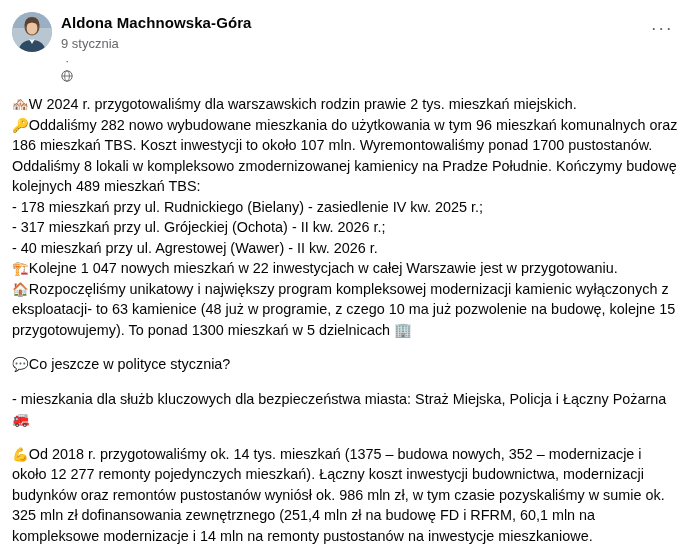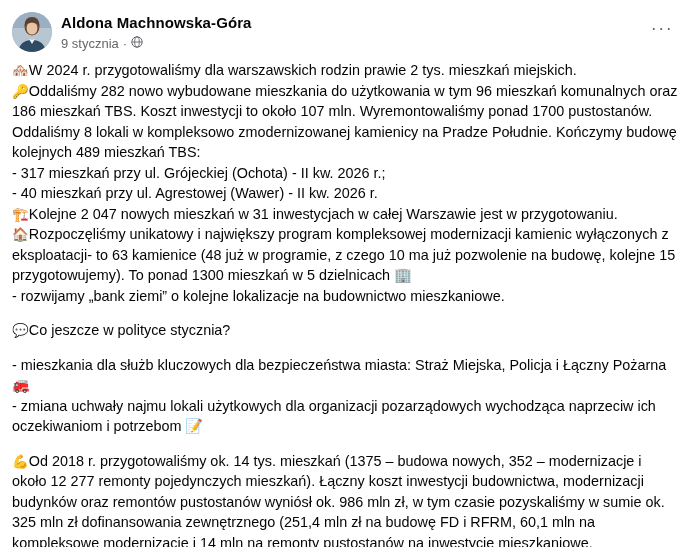--- a/index.html
+++ b/index.html
@@ -49,20 +49,21 @@
     line-height: 19px;
     letter-spacing: 0.1px;
   }
   .meta {
     font-size: 13px;
     color: #65676b;
     line-height: 17px;
     margin-top: 3px;
     display: flex;
     align-items: flex-start;
+    flex-direction: column;
   }
   .meta .dot {
     margin: 0 4px;
     font-size: 13px;
     color: #65676b;
   }
   .globe-icon {
     display: inline-block;
     vertical-align: middle;
   }
@@ -139,27 +140,26 @@
       </div>
     </div>
     <div class="more-btn">
       <span>···</span>
     </div>
   </div>
 
   <div class="post-body">
     <p><span class="emoji">🏘️</span><span>W 2024 r. przygotowaliśmy dla warszawskich rodzin prawie 2 tys. mieszkań miejskich.</span></p>
     <p><span class="emoji">🔑</span><span>Oddaliśmy 282 nowo wybudowane mieszkania do użytkowania w tym 96 mieszkań komunalnych oraz 186 mieszkań TBS. Koszt inwestycji to około 107 mln. Wyremontowaliśmy ponad 1700 pustostanów. Oddaliśmy 8 lokali w kompleksowo zmodernizowanej kamienicy na Pradze Południe. Kończymy budowę kolejnych 489 mieszkań TBS:</span></p>
+    <p><span>- 178 mieszkań przy ul. Rudnickiego (Bielany) - zasiedlenie IV kw. 2025 r.;</span></p>
     <p><span>- 317 mieszkań przy ul. Grójeckiej (Ochota) - II kw. 2026 r.;</span></p>
     <p><span>- 40 mieszkań przy ul. Agrestowej (Wawer) - II kw. 2026 r.</span></p>
-    <p><span class="emoji">🏗️</span><span>Kolejne 2 047 nowych mieszkań w 31 inwestycjach w całej Warszawie jest w przygotowaniu.</span></p>
+    <p><span class="emoji">🏗️</span><span>Kolejne 1 047 nowych mieszkań w 22 inwestycjach w całej Warszawie jest w przygotowaniu.</span></p>
     <p><span class="emoji">🏠</span><span>Rozpoczęliśmy unikatowy i największy program kompleksowej modernizacji kamienic wyłączonych z eksploatacji- to 63 kamienice (48 już w programie, z czego 10 ma już pozwolenie na budowę, kolejne 15 przygotowujemy). To ponad 1300 mieszkań w 5 dzielnicach 🏢</span></p>
-    <p><span>- rozwijamy „bank ziemi” o kolejne lokalizacje na budownictwo mieszkaniowe.</span></p>
     <div class="para-gap"></div>
     <p><span class="emoji">💬</span><span>Co jeszcze w polityce stycznia?</span></p>
     <div class="para-gap"></div>
     <p><span>- mieszkania dla służb kluczowych dla bezpieczeństwa miasta: Straż Miejska, Policja i Łączny Pożarna 🚒</span></p>
-    <p><span>- zmiana uchwały najmu lokali użytkowych dla organizacji pozarządowych wychodząca naprzeciw ich oczekiwaniom i potrzebom 📝</span></p>
     <div class="para-gap"></div>
     <p><span class="emoji">💪</span><span>Od 2018 r. przygotowaliśmy ok. 14 tys. mieszkań (1375 – budowa nowych, 352 – modernizacje i około 12 277 remonty pojedynczych mieszkań). Łączny koszt inwestycji budownictwa, modernizacji budynków oraz remontów pustostanów wyniósł ok. 986 mln zł, w tym czasie  pozyskaliśmy w sumie ok. 325 mln zł dofinansowania zewnętrznego (251,4 mln zł na budowę FD i RFRM, 60,1 mln na kompleksowe modernizacje i 14 mln na remonty pustostanów na inwestycje mieszkaniowe.</span></p>
   </div>
 
 </div>
 
 </body></html>

